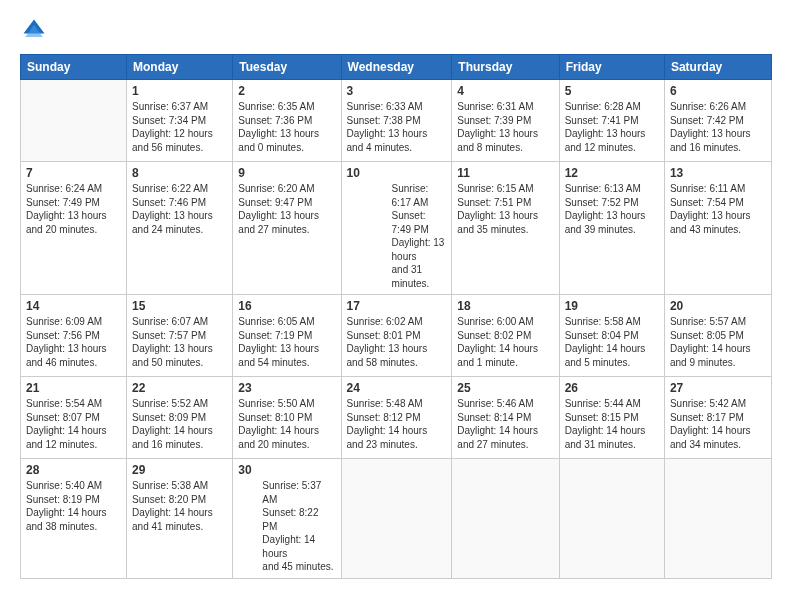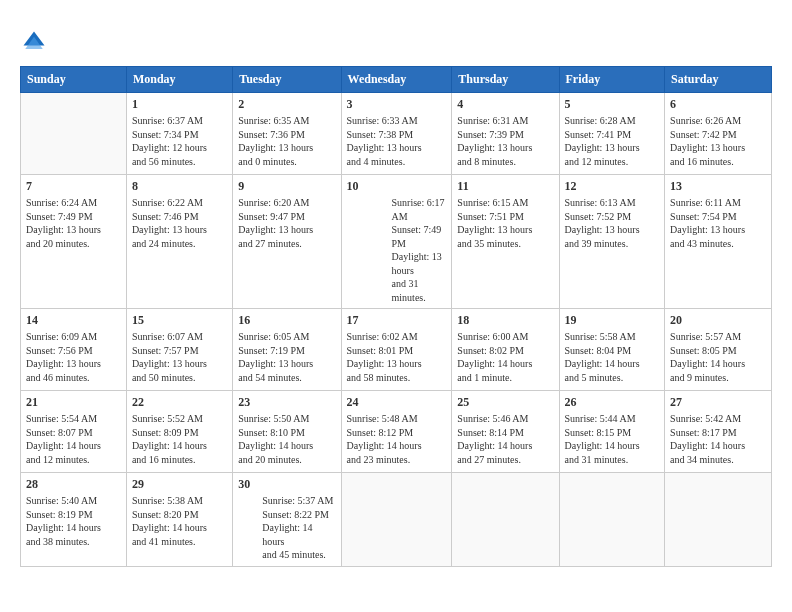--- a/index.html
+++ b/index.html
@@ -6,24 +6,23 @@
     body {
       font-family: Arial, sans-serif;
       background: #fff;
       width: 792px;
       height: 612px;
       overflow: hidden;
     }
     .page {
       width: 792px;
       height: 529px;
-      padding: 28px 20px 10px 20px;
+      padding: 16px 20px 10px 20px;
       display: flex;
       flex-direction: column;
-      font-family: Liberation Serif, serif;
     }
     .header {
       display: flex;
       justify-content: space-between;
       align-items: flex-start;
       margin-bottom: 10px;
     }
     .logo {
       display: flex;
       align-items: center;

